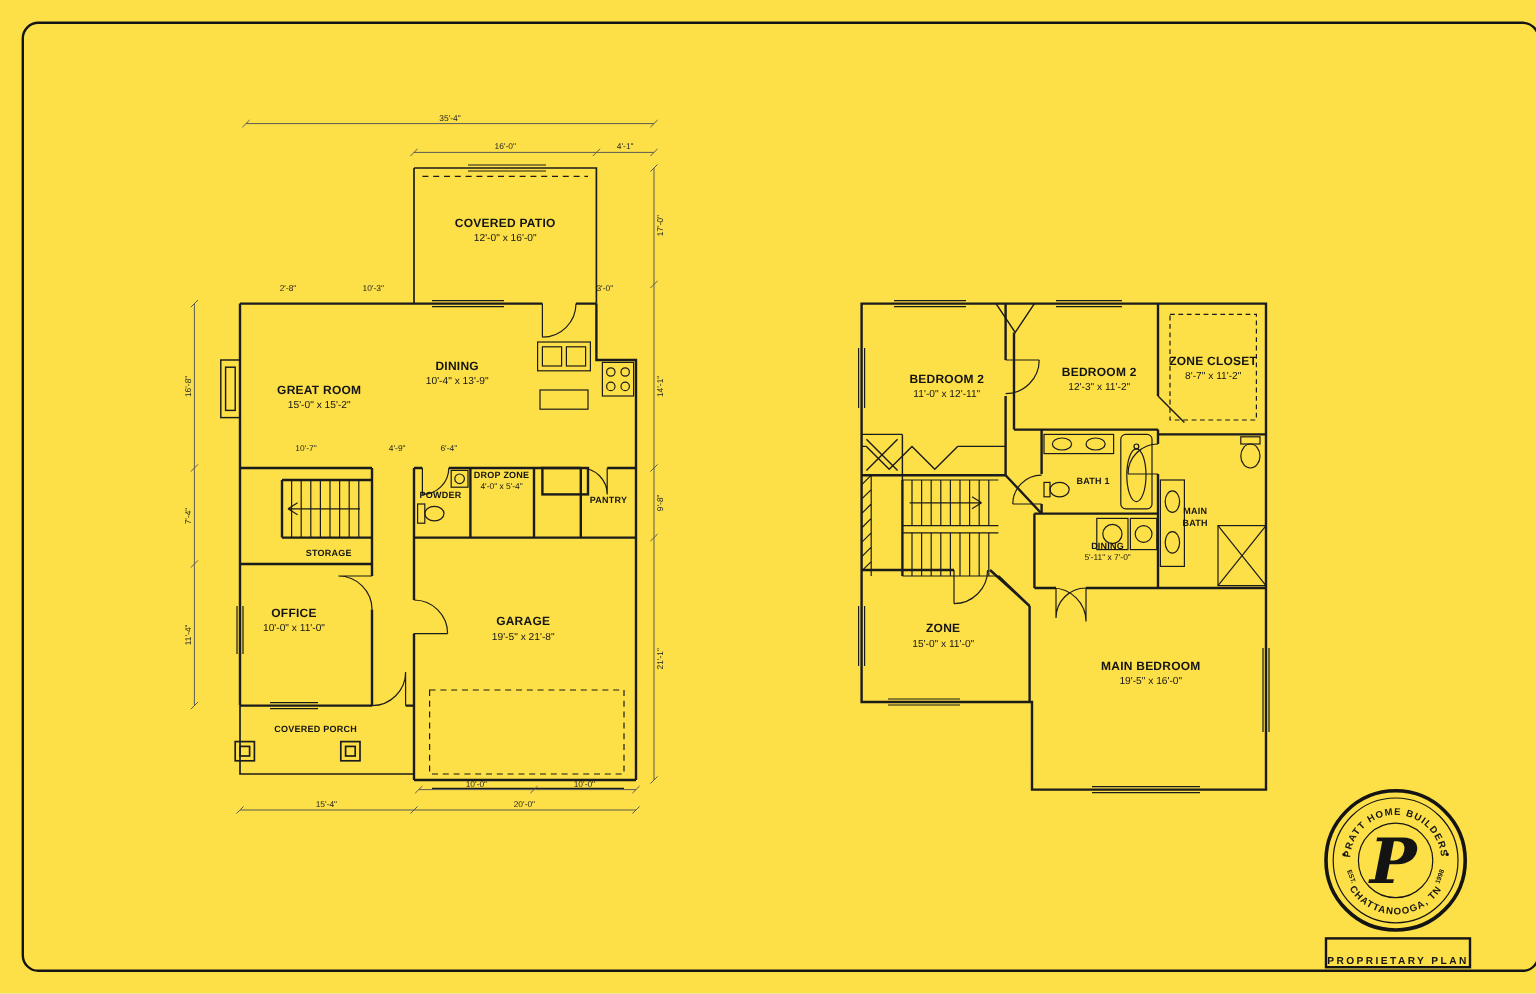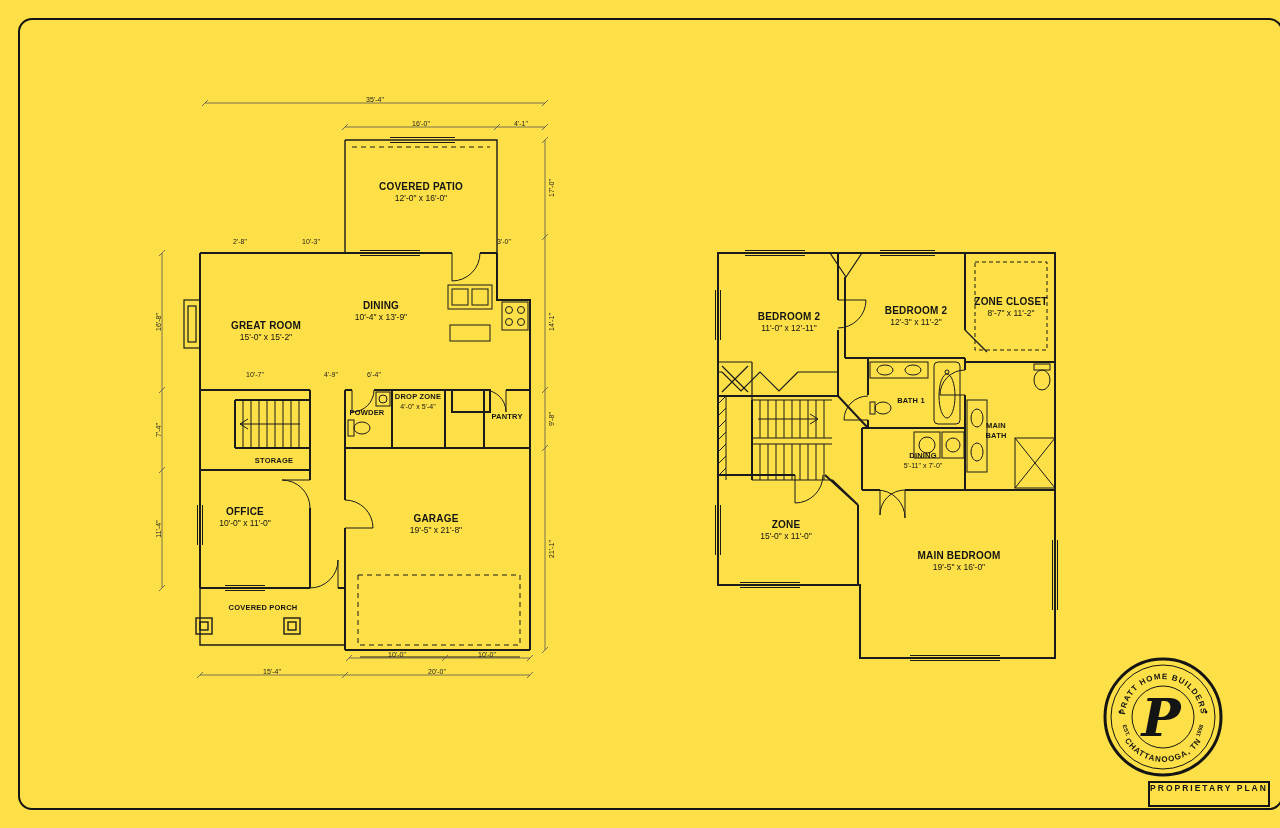--- a/index.html
+++ b/index.html
@@ -14,21 +14,21 @@
   .room-label .rdims{font-size:8.5px;}
   .room-label.sm .rname{font-size:7.5px;}
   .room-label.sm .rdims{font-size:7px;}
   .room-label.wrap{white-space:normal;width:42px;}
   .dim{position:absolute;font-size:7px;color:#222;transform:translate(-50%,-50%);white-space:nowrap;}
   .dim.v{transform:translate(-50%,-50%) rotate(-90deg);}
   .plan-title{position:absolute;left:595px;top:772px;transform:translate(-50%,-50%);
               font-size:47px;letter-spacing:2px;color:#111;white-space:nowrap;}
   .logo{position:absolute;left:1098px;top:652px;width:130px;height:130px;}
   .prop-badge{position:absolute;left:1104px;top:781px;width:118px;height:22px;
-              border:2px solid #141414;display:flex;align-items:flex-start;justify-content:center;margin-left:44px;}
+              border:2px solid #141414;display:flex;align-items:flex-end;justify-content:center;}
   .prop-badge span{font-size:8.5px;font-weight:bold;letter-spacing:2px;}
 </style>
 </head>
 <body>
 
 <div class="page">
   <div class="frame"></div>
 
   <svg class="drawing" width="1280" height="828" viewBox="0 0 1280 828">
 

